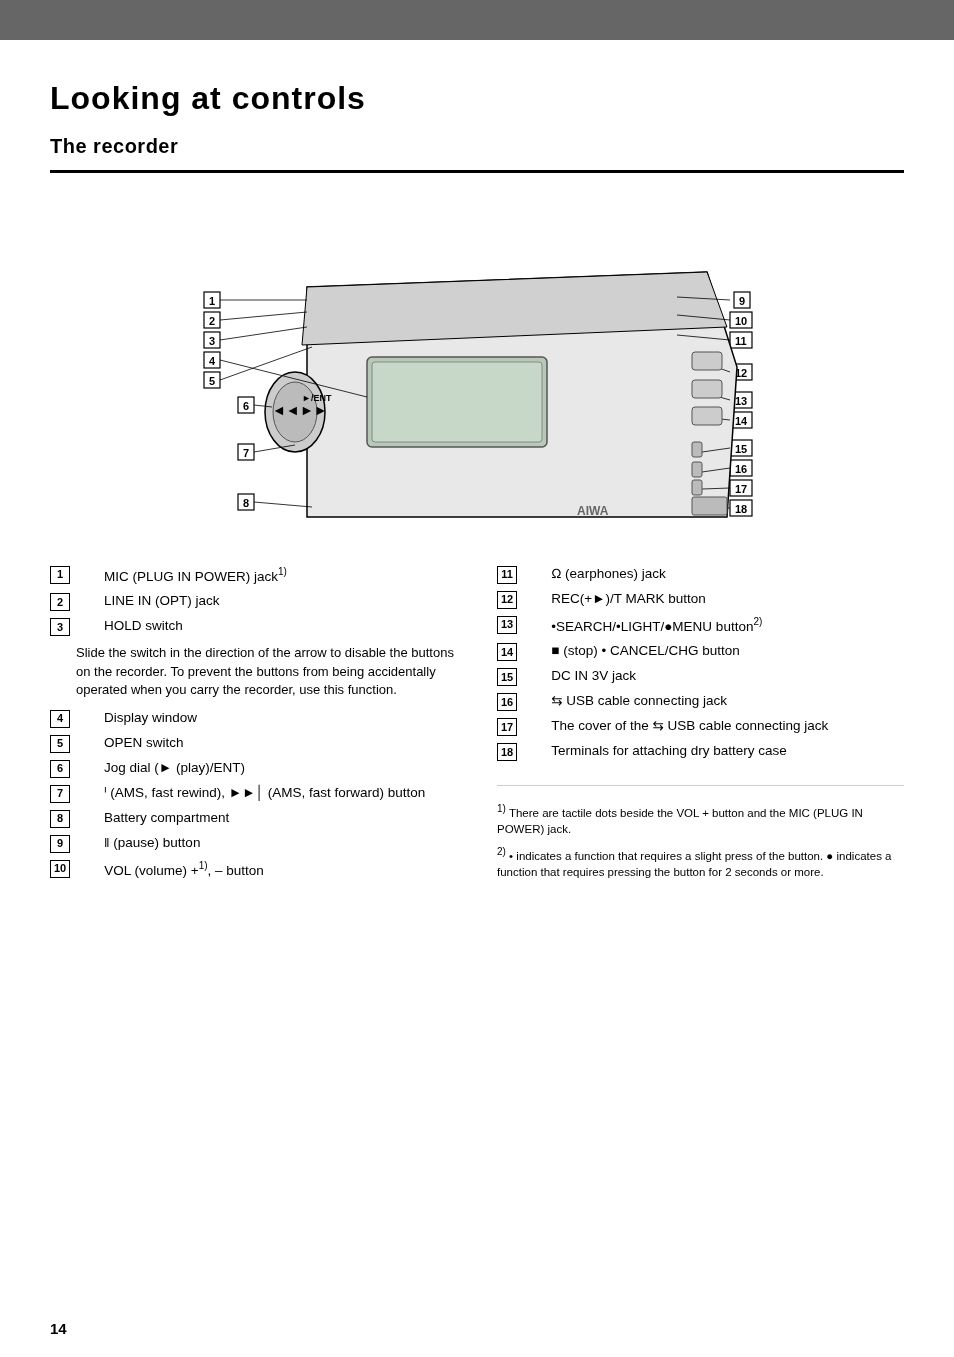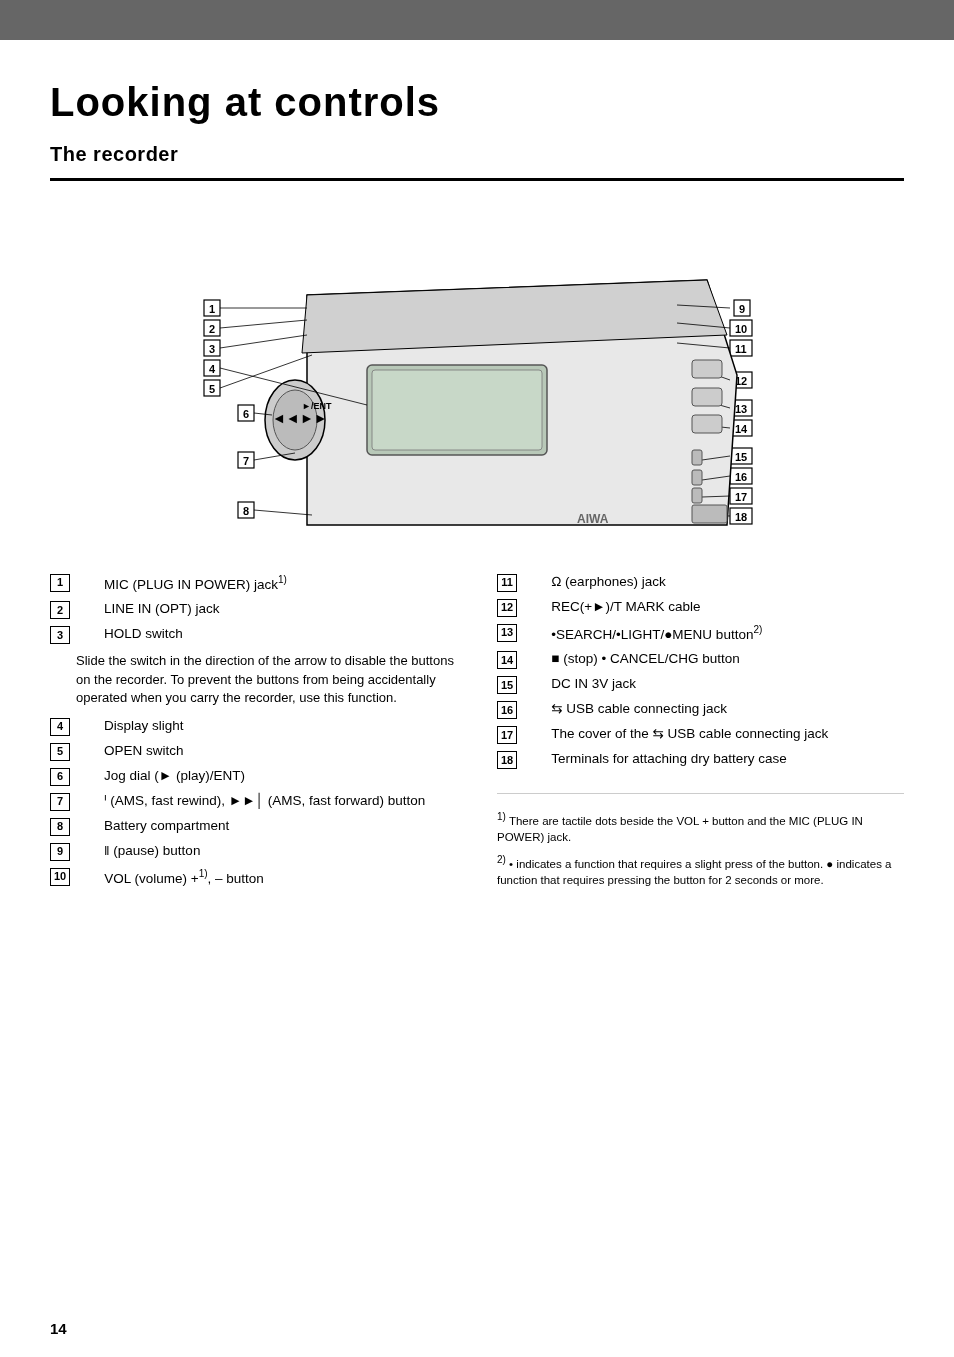--- a/index.html
+++ b/index.html
@@ -30,21 +30,21 @@
       left: 50px;
       font-size: 15px;
       font-weight: bold;
     }
 
     .page-content {
       margin-top: 50px;
     }
 
     .main-title {
-      font-size: 40px;
+      font-size: 32px;
       font-weight: bold;
       margin-bottom: 18px;
       letter-spacing: 1px;
     }
 
     .section-title {
       font-size: 20px;
       font-weight: bold;
       border-bottom: 3px solid #000;
       padding-bottom: 12px;
@@ -260,21 +260,21 @@
         <div class="control-item">
           <span class="num-badge">3</span>
           <span class="item-text">HOLD switch</span>
         </div>
         <div class="hold-indent">
           Slide the switch in the direction of the arrow to disable the buttons on the recorder. To prevent the buttons from being accidentally operated when you carry the recorder, use this function.
         </div>
 
         <div class="control-item">
           <span class="num-badge">4</span>
-          <span class="item-text">Display slight</span>
+          <span class="item-text">Display window</span>
         </div>
 
         <div class="control-item">
           <span class="num-badge">5</span>
           <span class="item-text">OPEN switch</span>
         </div>
 
         <div class="control-item">
           <span class="num-badge">6</span>
           <span class="item-text">Jog dial (►&nbsp;(play)/ENT)</span>
@@ -303,21 +303,21 @@
 
       <div class="right-col">
 
         <div class="control-item">
           <span class="num-badge">11</span>
           <span class="item-text">Ω&nbsp;(earphones) jack</span>
         </div>
 
         <div class="control-item">
           <span class="num-badge">12</span>
-          <span class="item-text">REC(+►)/T MARK cable</span>
+          <span class="item-text">REC(+►)/T MARK button</span>
         </div>
 
         <div class="control-item">
           <span class="num-badge">13</span>
           <span class="item-text">•SEARCH/•LIGHT/●MENU button<sup>2)</sup></span>
         </div>
 
         <div class="control-item">
           <span class="num-badge">14</span>
           <span class="item-text">■&nbsp;(stop) • CANCEL/CHG button</span>

